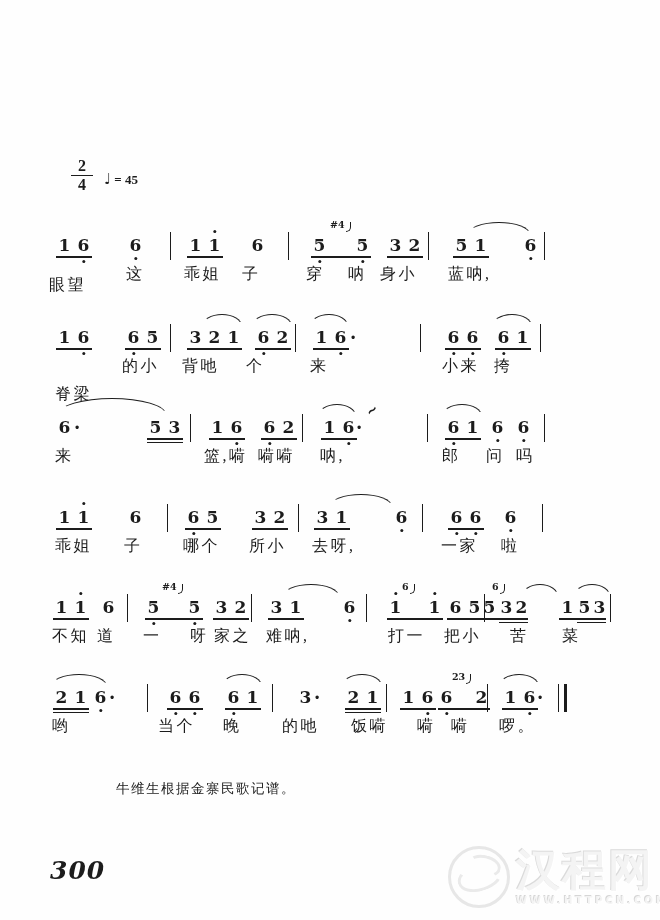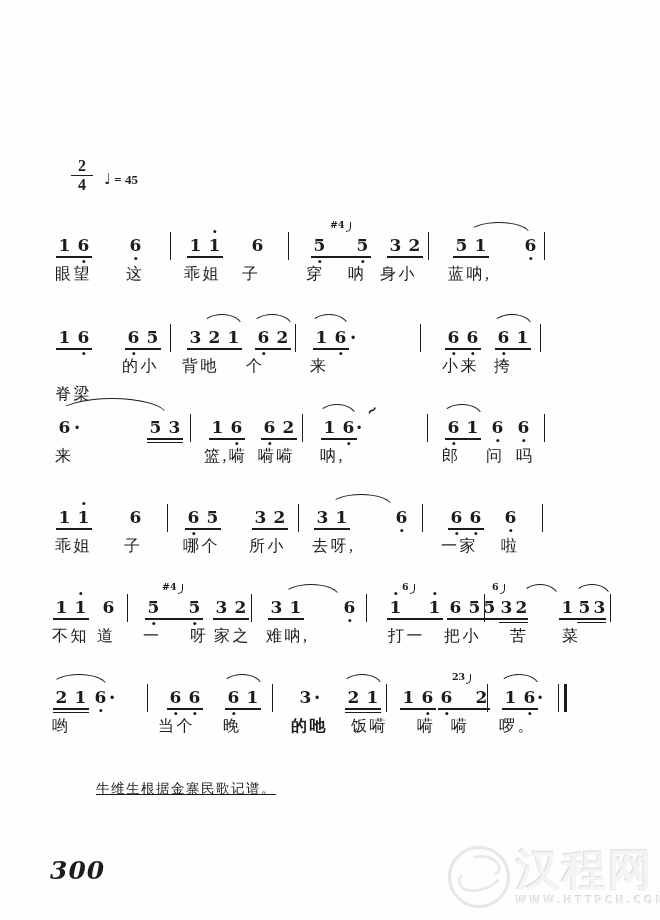--- a/index.html
+++ b/index.html
@@ -30,21 +30,21 @@
   .grace{position:absolute;top:-17px;font-size:9.5px;font-weight:bold;white-space:nowrap;
          font-family:"DejaVu Serif",serif;}
   .ghook{display:inline-block;width:4px;height:9px;margin-left:1px;
          border-right:1.3px solid #1c1c1c;border-bottom:1.3px solid #1c1c1c;
          border-bottom-right-radius:5px;vertical-align:-4px;}
   .aug{position:absolute;top:-1px;font-size:18px;font-weight:bold;
        font-family:"DejaVu Serif",serif;}
   .wave{position:absolute;top:-16px;font-size:14px;font-weight:bold;
         transform:rotate(-38deg);font-family:"DejaVu Sans",sans-serif;}
   .lyr{position:absolute;top:28px;font-size:16px;letter-spacing:2.5px;white-space:nowrap;}
-  .attribution{position:absolute;left:96px;top:780px;font-size:13.5px;letter-spacing:1.5px;text-decoration:underline;}
+  .attribution{position:absolute;left:116px;top:780px;font-size:13.5px;letter-spacing:1.5px;}
   .pageno{position:absolute;left:50px;top:856px;font-size:25px;font-weight:bold;
           font-style:italic;font-family:"DejaVu Serif",serif;letter-spacing:1px;}
   
   .watermark{position:absolute;left:448px;top:838px;width:210px;height:78px;
              display:flex;align-items:center;}
   .wm-logo{position:relative;width:62px;height:62px;border-radius:50%;
            border:3px solid #e7e7e7;box-sizing:border-box;flex:0 0 auto;}
   .wm-logo:before{content:"";position:absolute;left:6px;top:14px;width:40px;height:22px;
            border:3px solid #eaeaea;border-top-color:transparent;border-right-color:transparent;
            border-radius:50%;transform:rotate(-18deg);}
@@ -82,21 +82,21 @@
         <div class="grp" style="left: 248px; width: 19px;"><span class="note" style="width: 19px;">6</span></div>
         <div class="bar" style="left: 288px;"></div>
         <div class="grp" style="left: 310px; width: 62px;"><span class="note" style="width: 19px;">5<i class="dot" style="top: 24px;"></i></span><span class="note" style="width: 19px; margin-left: 24px;">5<i class="dot" style="top: 24px;"></i></span><i class="ul" style="top: 20px;"></i></div>
         <div class="grace" style="left: 330px;"><span>#4</span><i class="ghook"></i></div>
         <div class="grp" style="left: 386px; width: 38px;"><span class="note" style="width: 19px;">3</span><span class="note" style="width: 19px;">2</span><i class="ul" style="top: 20px;"></i></div>
         <div class="bar" style="left: 428px;"></div>
         <div class="grp" style="left: 452px; width: 38px;"><span class="note" style="width: 19px;">5</span><span class="note" style="width: 19px;">1</span><i class="ul" style="top: 20px;"></i></div>
         <div class="slur" style="left: 468px; width: 62px;"></div>
         <div class="grp" style="left: 521px; width: 19px;"><span class="note" style="width: 19px;">6<i class="dot" style="top: 21px;"></i></span></div>
         <div class="bar" style="left: 544px;"></div>
-        <div class="lyr" style="left: 55px;">眼望</div>
+        <div class="lyr" style="left: 49px; margin-top: 11px;">眼望</div>
         <div class="lyr" style="left: 126px;">这</div>
         <div class="lyr" style="left: 184px;">乖姐</div>
         <div class="lyr" style="left: 242px;">子</div>
         <div class="lyr" style="left: 306px;">穿</div>
         <div class="lyr" style="left: 348px;">呐</div>
         <div class="lyr" style="left: 380px;">身小</div>
         <div class="lyr" style="left: 448px;">蓝呐,</div>
       </div>
       <div class="mline" style="top: 328px;">
         <div class="grp" style="left: 55px; width: 38px;"><span class="note" style="width: 19px;">1</span><span class="note" style="width: 19px;">6<i class="dot" style="top: 24px;"></i></span><i class="ul" style="top: 20px;"></i></div>
@@ -224,21 +224,21 @@
         <div class="grp" style="left: 437px; width: 54px;"><span class="note" style="width: 19px;">6<i class="dot" style="top: 24px;"></i></span><span class="note" style="width: 19px; margin-left: 16px;">2</span><i class="ul" style="top: 20px;"></i></div>
         <div class="grace" style="left: 452px;"><span>23</span><i class="ghook"></i></div>
         <div class="bar" style="left: 487px;"></div>
         <div class="grp" style="left: 501px; width: 38px;"><span class="note" style="width: 19px;">1</span><span class="note" style="width: 19px;">6<i class="dot" style="top: 24px;"></i></span><i class="ul" style="top: 20px;"></i></div>
         <div class="slur" style="left: 499px; width: 40px;"></div>
         <div class="aug" style="left: 537px;">·</div>
         <div class="endbar" style="left: 558px;"></div>
         <div class="lyr" style="left: 52px;">哟</div>
         <div class="lyr" style="left: 158px;">当个</div>
         <div class="lyr" style="left: 223px;">晚</div>
-        <div class="lyr" style="left: 291px; font-weight: bold;">的吔</div>
+        <div class="lyr" style="left: 282px;">的吔</div>
         <div class="lyr" style="left: 351px;">饭嗬</div>
         <div class="lyr" style="left: 417px;">嗬</div>
         <div class="lyr" style="left: 451px;">嗬</div>
         <div class="lyr" style="left: 499px;">啰。</div>
       </div>
     </div>
 
   <div class="attribution">牛维生根据金寨民歌记谱。</div>
   <div class="pageno">300</div>
 

